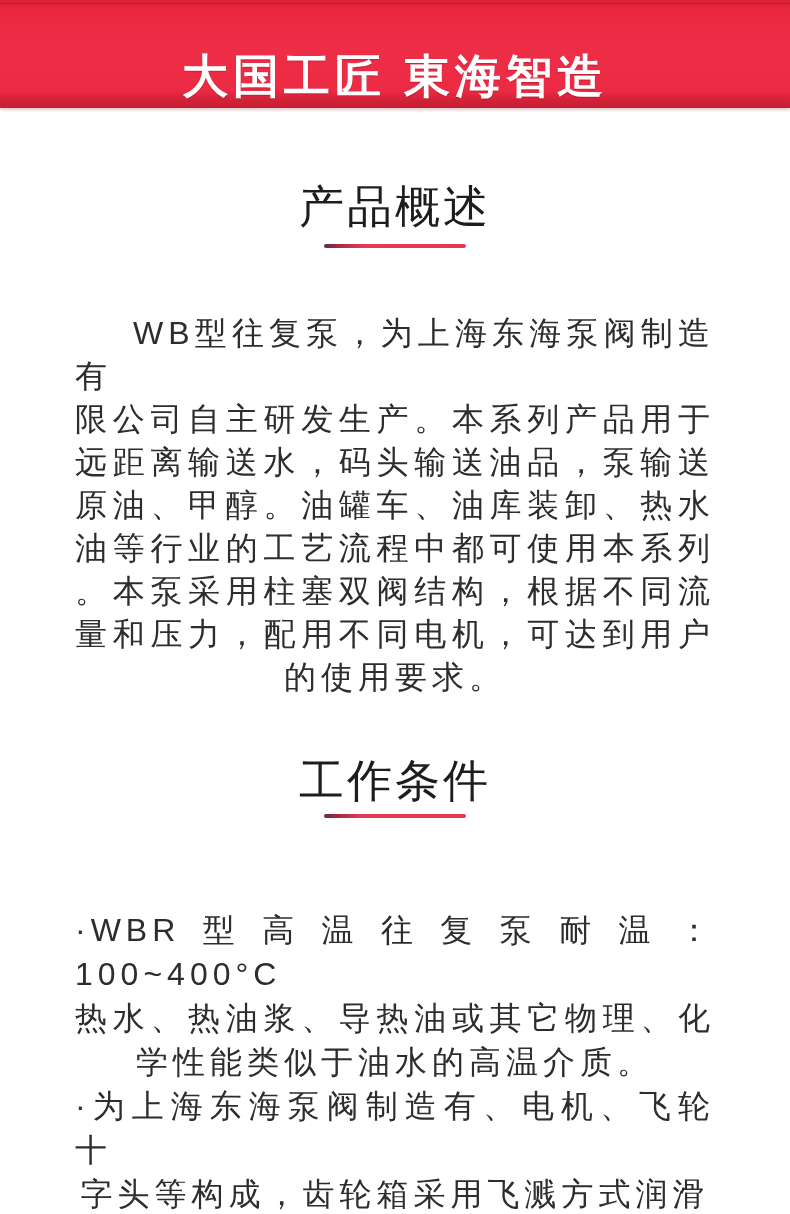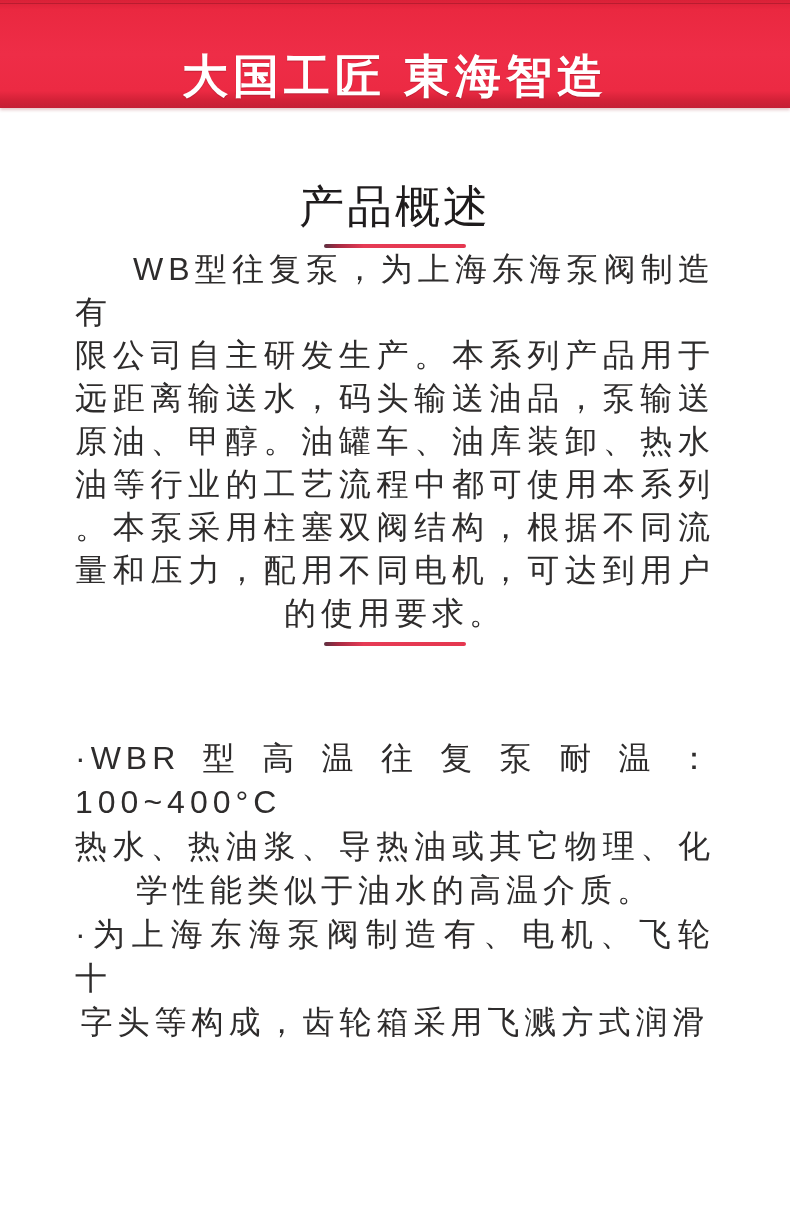--- a/index.html
+++ b/index.html
@@ -67,21 +67,21 @@
   }
   .rule-conditions { margin-top: 7px; }
 
   
   .textblock {
     margin: 0 75px;
     color: #2e2c2c;
     font-size: 32px;
     font-weight: 400;
   }
-  .block-overview { }
+  .block-overview { margin-top: 64px; }
   .block-conditions { margin-top: 90px; }
   .bodyline {
     line-height: 43px;
     letter-spacing: 5px;
     white-space: nowrap;
     text-align: center;
   }
   .block-conditions .bodyline { line-height: 44px; }
   .bodyline.fill {
     white-space: normal;
@@ -106,20 +106,21 @@
     <div class="bodyline fill indent">WB型往复泵，为上海东海泵阀制造有</div>
     <div class="bodyline fill">限公司自主研发生产。本系列产品用于</div>
     <div class="bodyline fill">远距离输送水，码头输送油品，泵输送</div>
     <div class="bodyline fill">原油、甲醇。油罐车、油库装卸、热水</div>
     <div class="bodyline fill">油等行业的工艺流程中都可使用本系列</div>
     <div class="bodyline fill">。本泵采用柱塞双阀结构，根据不同流</div>
     <div class="bodyline fill">量和压力，配用不同电机，可达到用户</div>
     <div class="bodyline">的使用要求。</div>
   </div>
 
+  <div class="section-title title-conditions">工作条件</div>
   <div class="title-rule rule-conditions"></div>
 
   <div class="textblock block-conditions">
     <div class="bodyline fill">·WBR型高温往复泵耐温：100~400°C</div>
     <div class="bodyline fill">热水、热油浆、导热油或其它物理、化</div>
     <div class="bodyline">学性能类似于油水的高温介质。</div>
     <div class="bodyline fill">·为上海东海泵阀制造有、电机、飞轮十</div>
     <div class="bodyline">字头等构成，齿轮箱采用飞溅方式润滑</div>
   </div>
 

